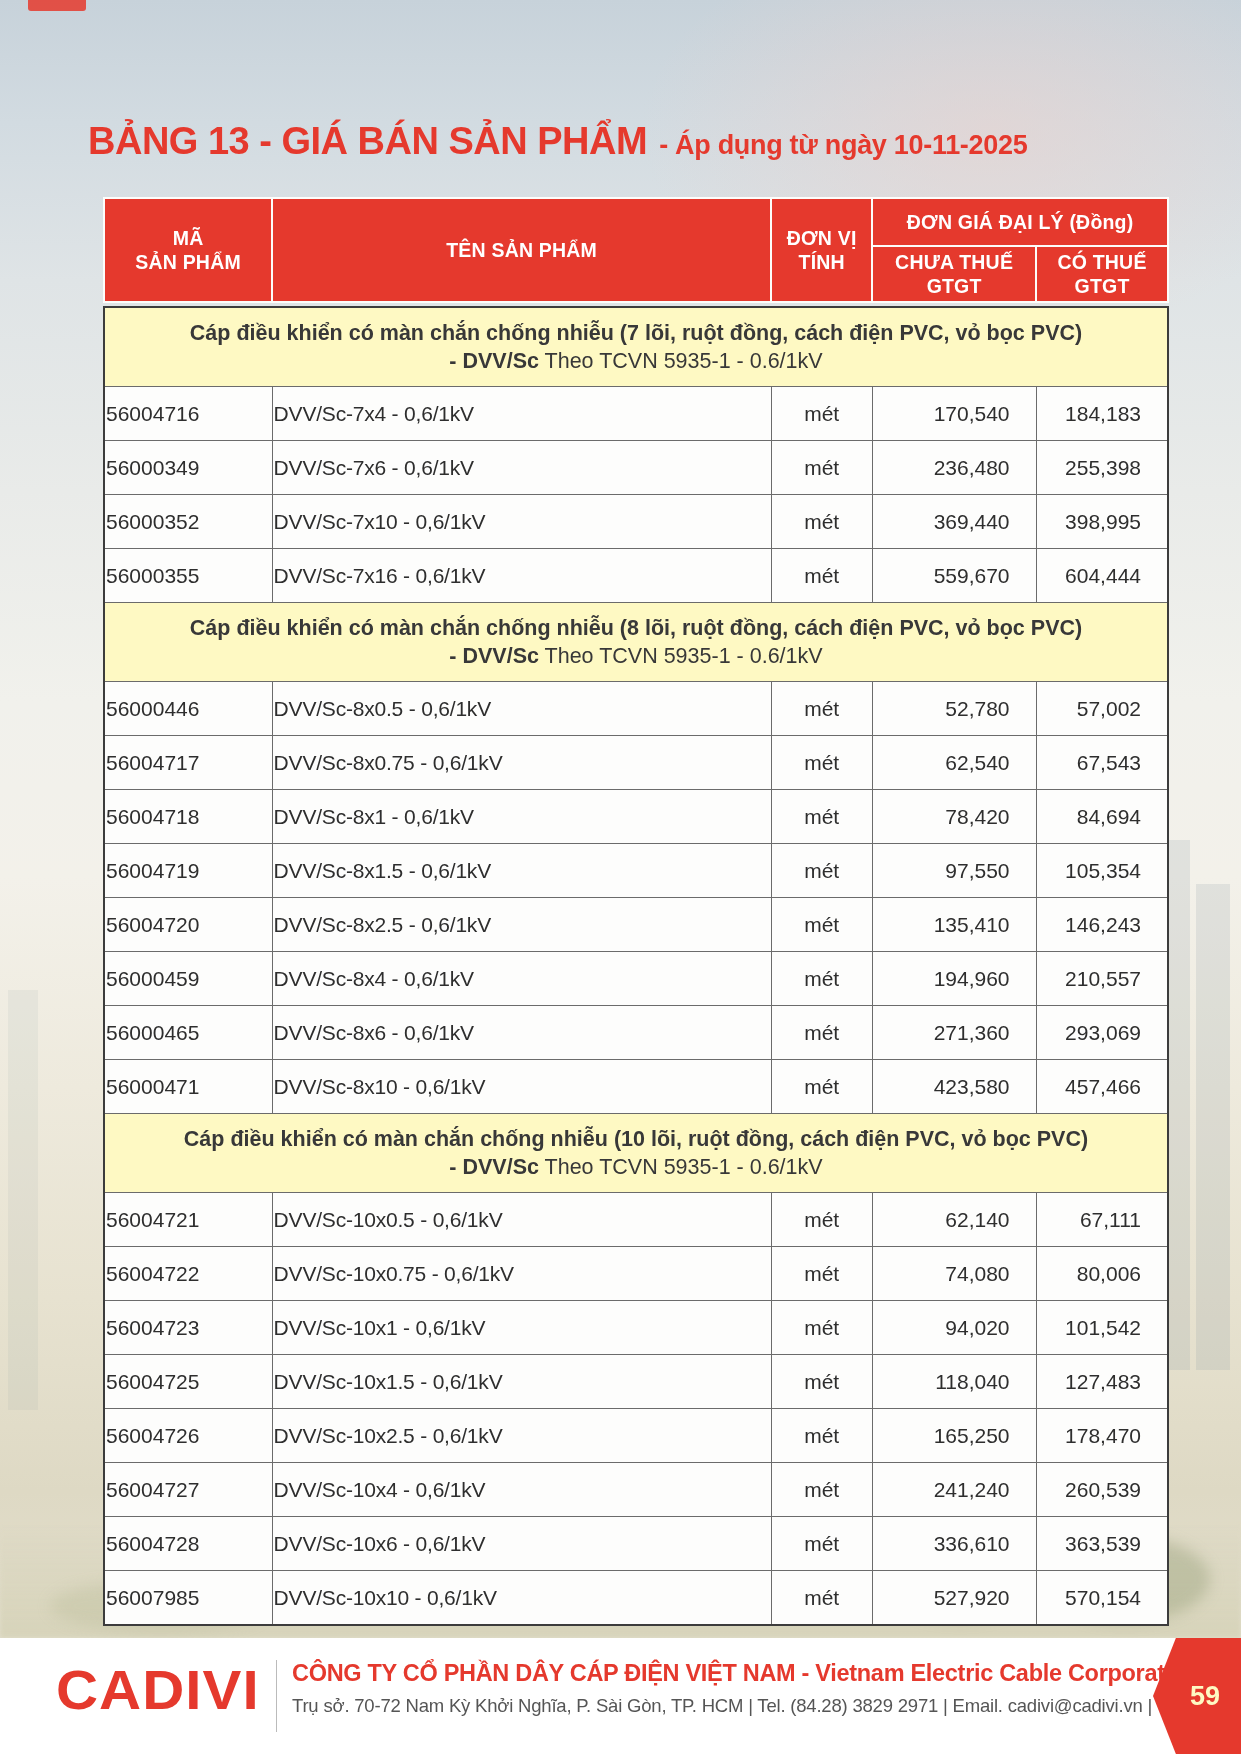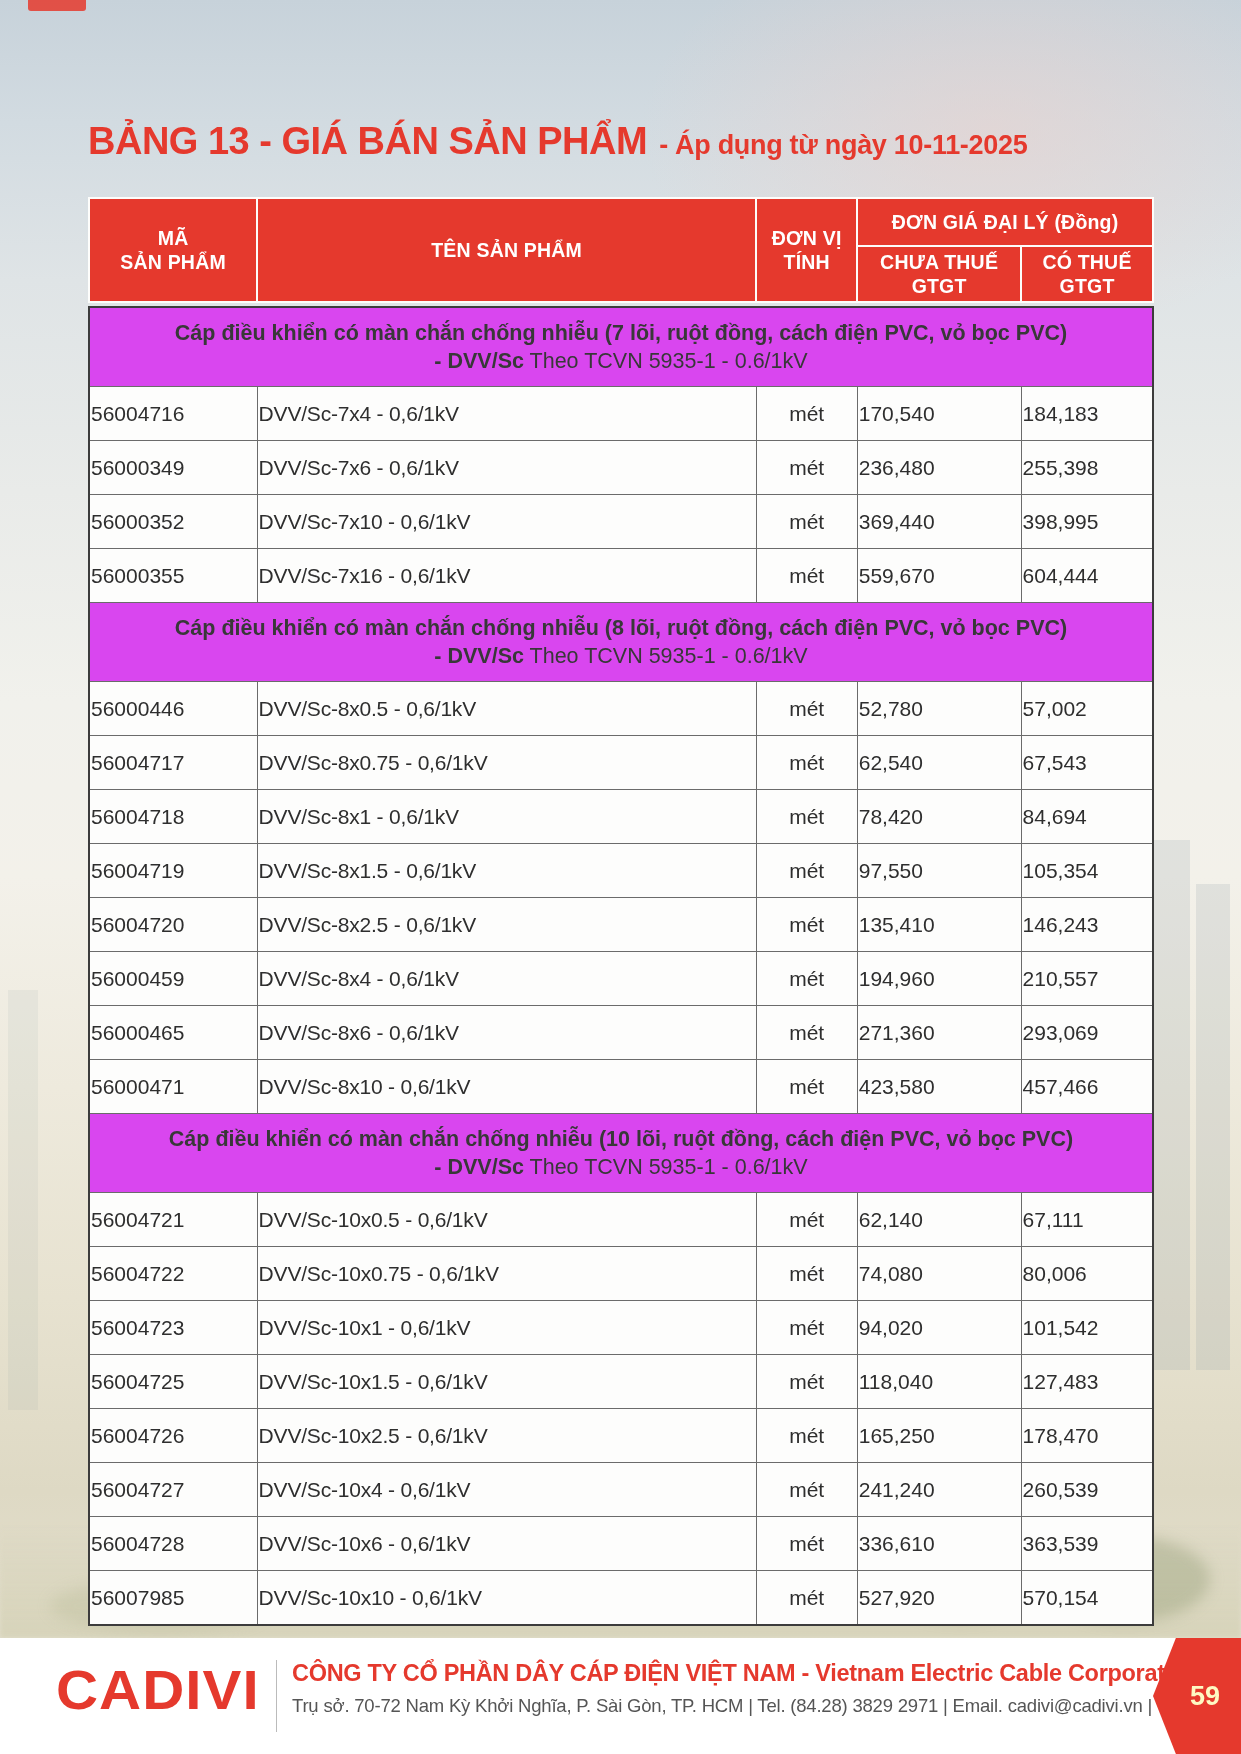--- a/index.html
+++ b/index.html
@@ -34,45 +34,45 @@
   }
   .scan-mark{position:absolute;z-index:2;left:28px;top:0;width:58px;height:11px;background:#e5392d;opacity:.85;border-radius:0 0 3px 3px;}
 
   
   .title-wrap{position:absolute;z-index:2;left:88px;top:120px;width:1080px;display:flex;align-items:baseline;white-space:nowrap;}
   .title-main{color:#e5392d;font-weight:bold;font-size:38px;letter-spacing:-.5px;text-align:right;}
   .title-suffix{color:#e5392d;font-weight:bold;font-size:27px;margin-left:12px;letter-spacing:-.3px;}
 
   
   .table-wrap{position:absolute;z-index:2;left:88px;top:197px;width:1066px;}
-  table{width:100%;table-layout:fixed;border-collapse:collapse;}
+  table{width:100%;table-layout:fixed;border-collapse:collapse;margin-left:15px;}
   col.c1{width:15.8%;} col.c2{width:46.9%;} col.c3{width:9.5%;} col.c4{width:15.4%;} col.c5{width:12.4%;}
 
   table.head-table th{
     background:#e5392d;color:#fff;font-weight:bold;font-size:19.5px;
     border:2.5px solid #fdfdfb;text-align:center;vertical-align:middle;
     line-height:1.25;letter-spacing:.2px;padding:2px 4px;
   }
   table.head-table tr.r1 th{height:42px;}
   table.head-table tr.r2 th{height:50px;}
 
   table.body-table{margin-top:3px;border:2px solid #3c3c3c;background:#fcfcfa;}
   table.body-table td{border:1px solid #6b6b6b;vertical-align:middle;color:#2e2e2e;}
   tr.section-row td{
-    background:#d946ef;text-align:center;height:70px;padding:4px 14px;
+    background:#fef9c3;text-align:center;height:70px;padding:4px 14px;
     color:#383838;font-size:21.5px;line-height:1.32;
   }
   .sec-l1{font-weight:bold;}
   .sec-l2{font-weight:normal;}
   .sec-l2 b{font-weight:bold;}
   tr.product-row td{height:51px;font-size:21px;background:#fdfdfc;}
   td.c-code{text-align:left;}
   td.c-name{text-align:left;letter-spacing:-.2px;}
   td.c-unit{text-align:center;}
-  td.c-price{text-align:left;padding-right:26px;}
+  td.c-price{text-align:right;padding-right:26px;}
 
   
   .footer-band{position:absolute;z-index:3;left:0;top:1638px;width:1241px;height:116px;background:#ffffff;}
   .footer-logo{
     position:absolute;left:56px;top:24px;color:#e5392d;font-weight:bold;font-size:56px;
     letter-spacing:1px;transform:scaleX(1.04);transform-origin:left center;line-height:1;
   }
   .footer-divider{position:absolute;left:276px;top:22px;width:1px;height:72px;background:#bbb;}
   .footer-text{position:absolute;left:292px;top:22px;width:820px;}
   .footer-company{color:#e5392d;font-weight:bold;font-size:23.5px;letter-spacing:-.3px;white-space:nowrap;}

